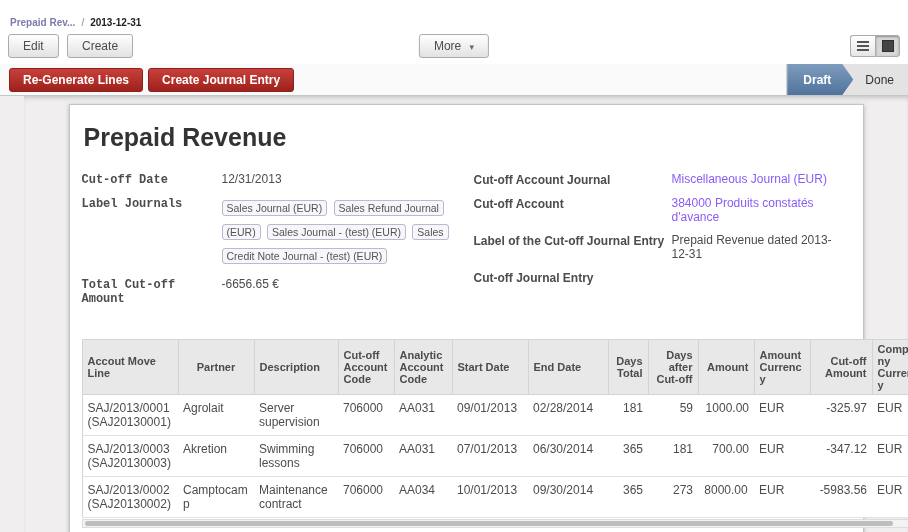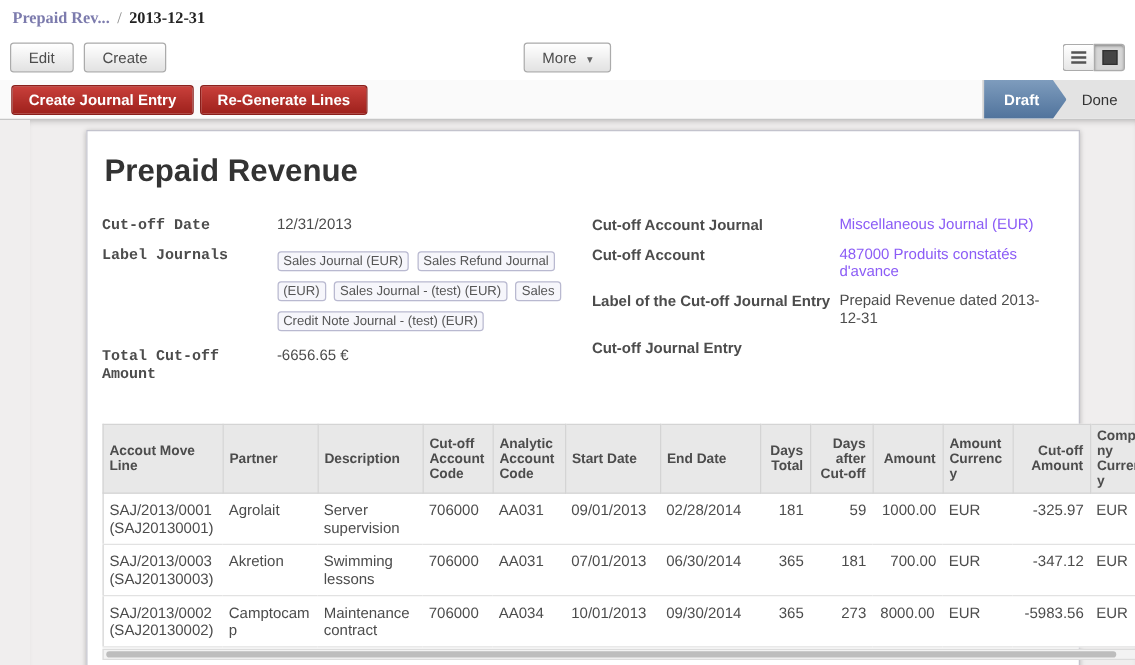--- a/index.html
+++ b/index.html
@@ -5,21 +5,21 @@
   * { box-sizing: border-box; }
   html,body { margin:0; padding:0; }
   body {
     width:908px; height:532px; overflow:hidden;
     background:#f0eeee;
     font-family:"Liberation Sans", sans-serif;
     font-size:12px; color:#4c4c4c;
   }
 
   
-  .topbar { height:28px; background:#fff; display:flex; align-items:center; padding:0 10px; font-size:13px;font-family:Liberation Serif, serif; }
+  .topbar { height:28px; background:#fff; display:flex; align-items:flex-end; padding:0 10px; font-size:10px; }
   .bc-parent { color:#7c7bad; font-weight:bold; cursor:pointer; }
   .bc-sep { margin:0 6px; color:#888; }
   .bc-current { color:#222; font-weight:bold; }
 
   
   .toolbar { height:36px; background:#fff; position:relative; display:flex; align-items:center; padding:0 8px; }
   .btn {
     font-family:inherit; font-size:12px; color:#4c4c4c;
     background:linear-gradient(#ffffff,#e2e2e2);
     border:1px solid #ababab; border-radius:3px;
@@ -129,22 +129,22 @@
           <i></i>
         </span>
     </button>
     <button class="vbtn active">
       <span class="form-icon"></span>
     </button>
   </div>
 </div>
 
 <div class="action-row">
+  <button class="red-btn">Re-Generate Lines</button>
   <button class="red-btn">Create Journal Entry</button>
-  <button class="red-btn">Re-Generate Lines</button>
   <div class="statusbar">
     <span class="state draft">Draft</span>
     <span class="state done">Done</span>
   </div>
 </div>
 
 <div class="main">
   <div class="sheet">
     <h1 class="sheet-title">Prepaid Revenue</h1>
 
@@ -164,39 +164,39 @@
         </div>
       </div>
 
       <div class="col-right">
         <div class="frow">
           <span class="flabel">Cut-off Account Journal</span>
           <span class="fval link">Miscellaneous Journal (EUR)</span>
         </div>
         <div class="frow">
           <span class="flabel">Cut-off Account</span>
-          <span class="fval link">487000 Produits constatés d'avance</span>
+          <span class="fval link">384000 Produits constatés d'avance</span>
         </div>
         <div class="frow">
           <span class="flabel">Label of the Cut-off Journal Entry</span>
           <span class="fval">Prepaid Revenue dated 2013-12-31</span>
         </div>
         <div class="frow">
           <span class="flabel">Cut-off Journal Entry</span>
           <span class="fval"></span>
         </div>
       </div>
     </div>
 
     <div class="table-zone">
       <table class="lines">
         <thead>
           <tr>
               <th style="text-align: left;">Accout Move Line</th>
-              <th style="text-align: left;">Partner</th>
+              <th style="text-align: center;">Partner</th>
               <th style="text-align: left;">Description</th>
               <th style="text-align: left;">Cut-off Account Code</th>
               <th style="text-align: left;">Analytic Account Code</th>
               <th style="text-align: left;">Start Date</th>
               <th style="text-align: left;">End Date</th>
               <th style="text-align: right;">Days Total</th>
               <th style="text-align: right;">Days after Cut-off</th>
               <th style="text-align: right;">Amount</th>
               <th style="text-align: left;">Amount Currency</th>
               <th style="text-align: right;">Cut-off Amount</th>

